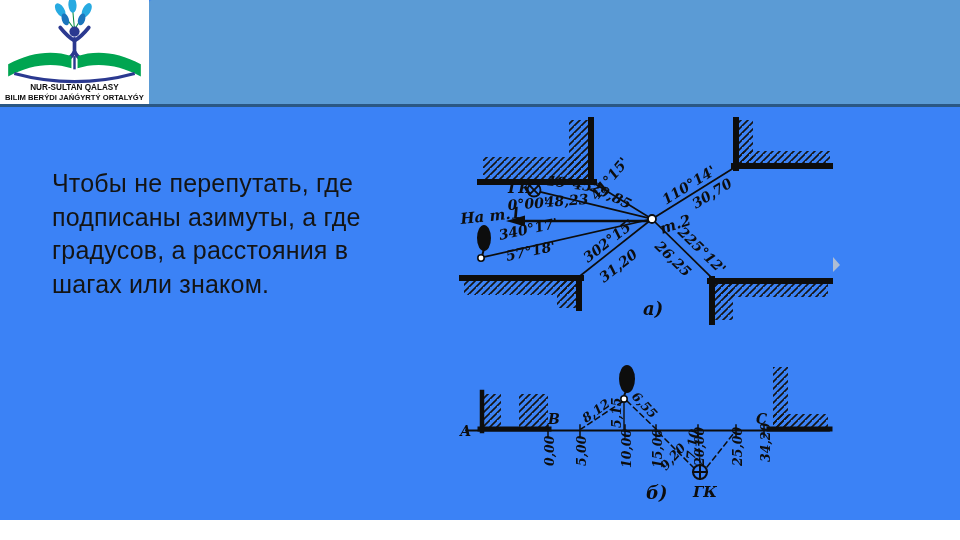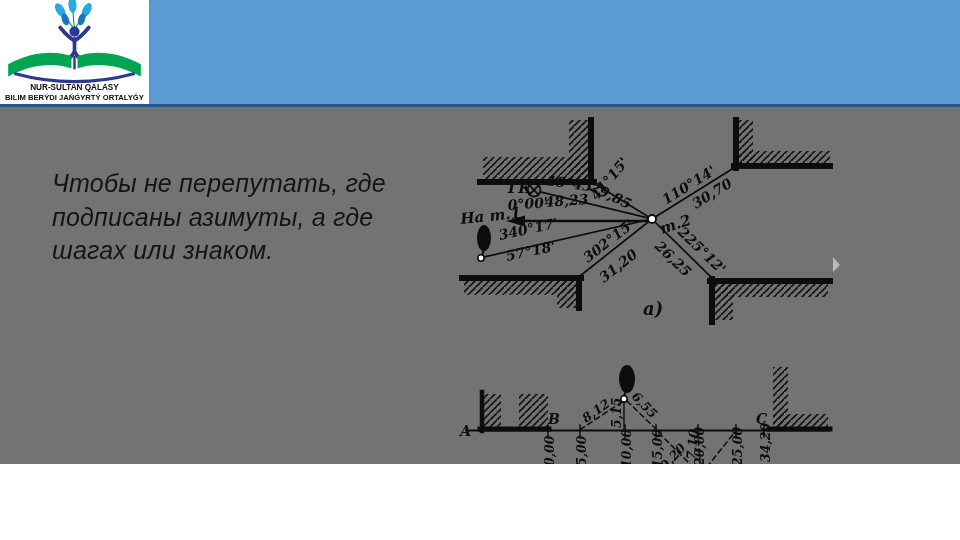--- a/index.html
+++ b/index.html
@@ -1,23 +1,23 @@
 <!DOCTYPE html>
 <html><head>
 <meta charset="utf-8">
 <style>
   html,body{margin:0;padding:0;background:#fff;}
-  .stage{position:relative;width:960px;height:464px;background:#737373;overflow:hidden;
+  .stage{position:relative;width:960px;height:520px;background:#3b82f6;overflow:hidden;
          font-family:"Liberation Sans",sans-serif;}
   .header-band{position:absolute;left:149px;top:0;width:811px;height:104px;
                background:#5b9bd5;border-radius:3px 0 0 0;}
   .header-rule{position:absolute;left:0;top:104px;width:960px;height:3px;background:#2a5784;}
   .logo-box{position:absolute;left:0;top:0;width:149px;height:104px;background:#ffffff;}
   .body-text{position:absolute;left:52px;top:167px;width:372px;
-             font-size:25px;line-height:33.5px;color:#141414;letter-spacing:.2px;font-style:italic;}
+             font-size:25px;line-height:33.5px;color:#141414;letter-spacing:.2px;}
   .fig{position:absolute;left:440px;top:110px;width:520px;height:430px;}
   svg text{font-family:"DejaVu Serif",serif;font-style:italic;font-weight:bold;fill:#0d0d0d;}
   .logo-svg text{font-family:"Liberation Sans",sans-serif;font-style:normal;font-weight:bold;}
 </style>
 </head>
 <body>
 
 <div class="stage">
 
   <div class="header-band"></div>
@@ -53,20 +53,21 @@
         <path d="M14,71 Q73,87 132,71" stroke="#2b3990" stroke-width="3" fill="none"></path>
       </g>
       <text x="73" y="87" text-anchor="middle" font-size="8" fill="#008a3f">NUR-SULTAN QALASY</text>
       <text x="73" y="97" text-anchor="middle" font-size="7.5" fill="#2e3192">BILIM BERÝDI JAŃǴYRTÝ ORTALYǴY</text>
     </svg>
   </div>
 
   <div class="body-text">
     <div>Чтобы не перепутать, где</div>
     <div>подписаны азимуты, а где</div>
+    <div>градусов, а расстояния в</div>
     <div>шагах или знаком.</div>
   </div>
 
   <svg class="fig" viewBox="440 110 520 430">
     <defs>
       <pattern id="hatch" patternUnits="userSpaceOnUse" width="7" height="7">
         <path d="M-1,8 L8,-1" stroke="#141414" stroke-width="1.7"></path>
         <path d="M3,11 L11,3" stroke="#141414" stroke-width="1.7"></path>
       </pattern>
     </defs>

